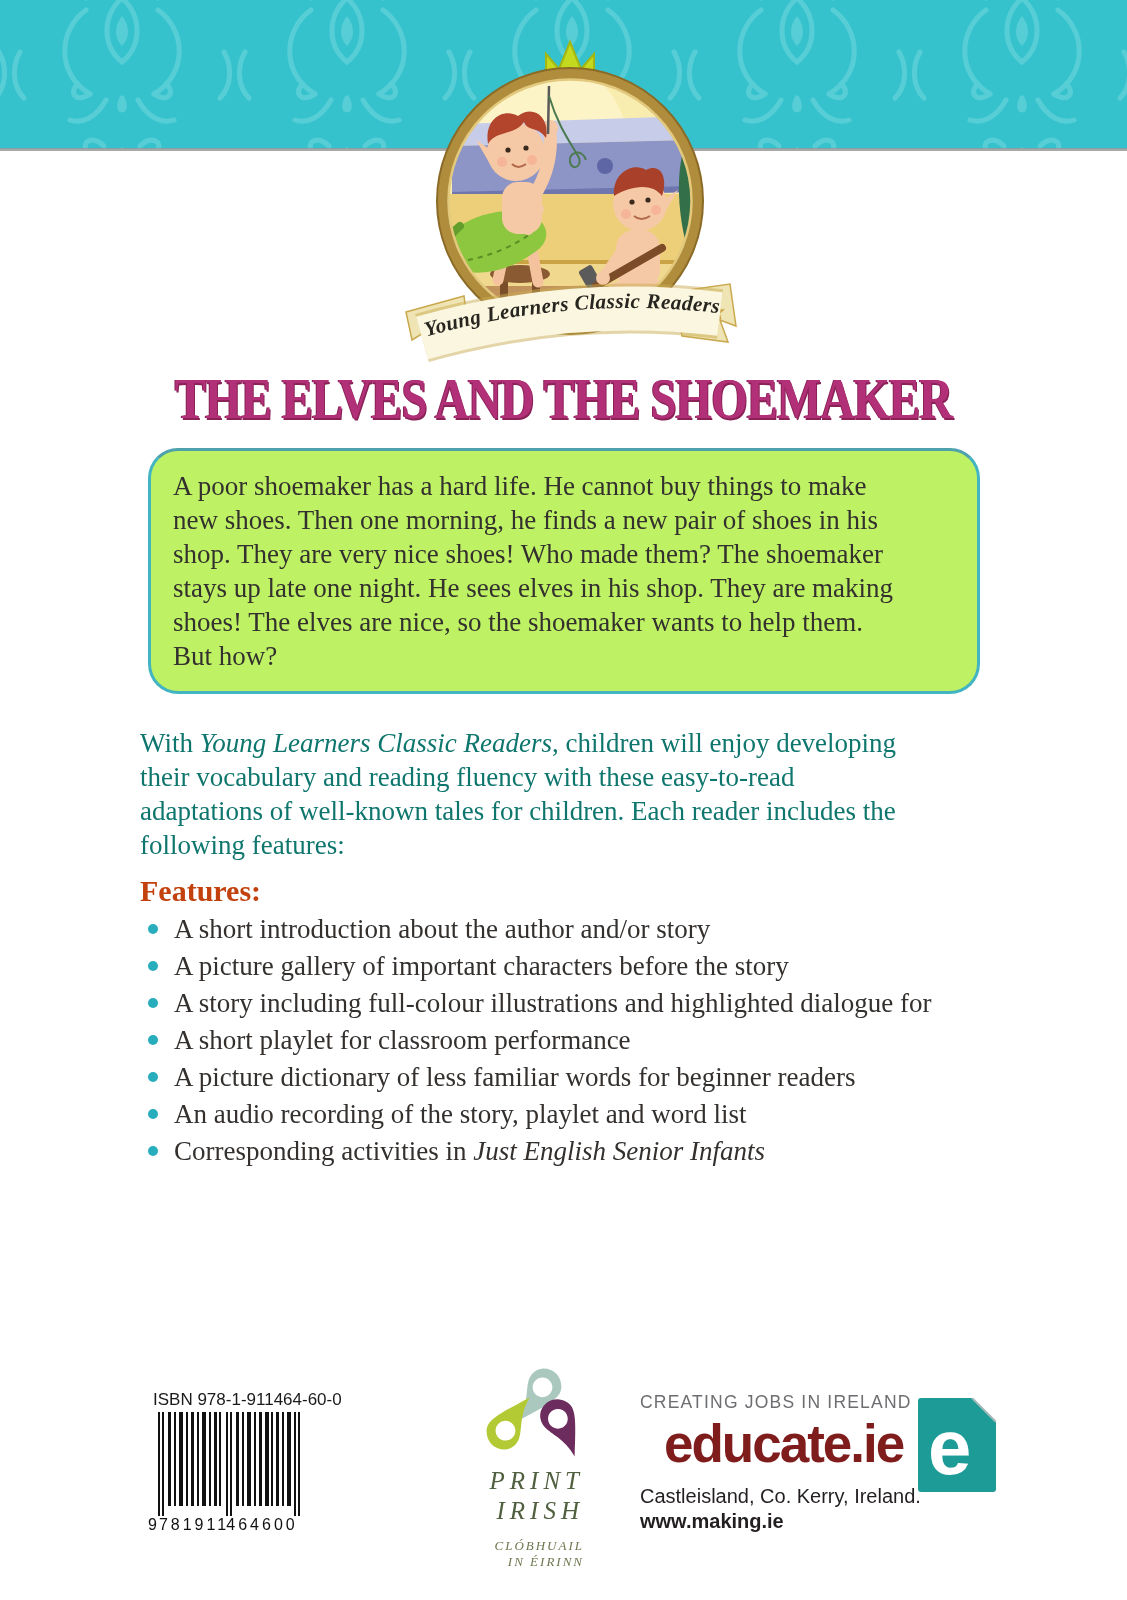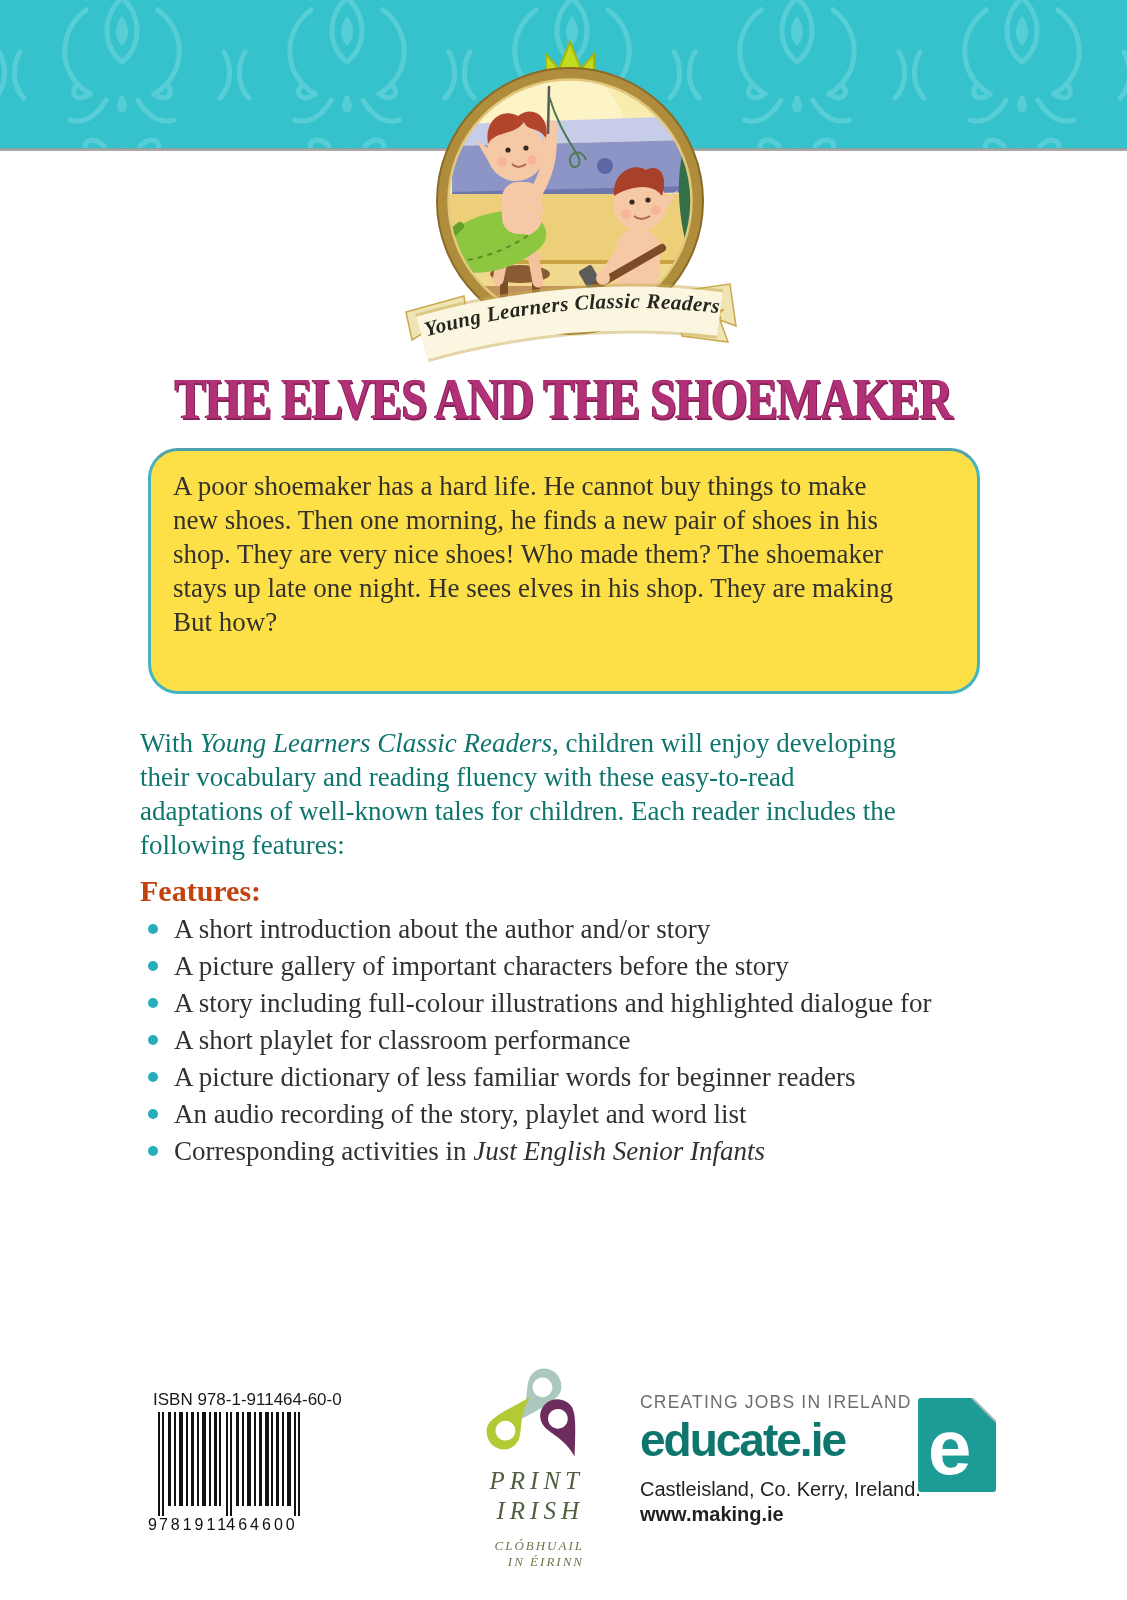--- a/index.html
+++ b/index.html
@@ -14,21 +14,21 @@
   .medallion{left:398px;top:24px;width:344px;height:340px;}
 
   
   .title{left:0;top:366px;width:1127px;text-align:center;
          font-size:47px;font-weight:bold;letter-spacing:-1px;color:#b23077;
          transform:scaleY(1.22);transform-origin:top center;
          text-shadow:1px 1px 0 #8a2258, -1px 0 0 #8a2258;}
 
   
   .syn-box{left:148px;top:448px;width:782px;height:222px;border:3px solid #43b4c1;border-radius:30px;
-           border-top-color:#4da2ab;background:#fde047;padding:18px 22px 0 22px;}
+           border-top-color:#4da2ab;background:#bef264;padding:18px 22px 0 22px;}
   .syn-line{white-space:nowrap;font-size:27px;line-height:34px;color:#33302e;}
 
   
   .about{left:140px;top:726px;width:900px;font-size:27px;line-height:34px;color:#0f766e;}
   .about div{white-space:nowrap;}
   .about .it{font-style:italic;}
 
   
   .feat-head{left:140px;top:874px;font-size:30px;font-weight:bold;color:#c2410c;}
   .feat-list{left:146px;top:912px;width:920px;list-style:none;margin:0;padding:0;}
@@ -39,21 +39,21 @@
 
   
   .isbn{left:153px;top:1390px;font-family:"Liberation Sans",sans-serif;font-size:17px;color:#1a1a1a;text-align:center;}
   .barcode{left:148px;top:1412px;}
   .print-irish{left:428px;top:1364px;width:156px;text-align:right;font-style:italic;}
   .pi-name{font-size:25px;letter-spacing:5px;color:#50603f;line-height:30px;margin-left:5px;}
   .pi-gaelic{font-size:13px;letter-spacing:2px;color:#6d7850;line-height:16px;margin-left:2px;}
   .pi-gap{height:12px;}
   .educate{left:640px;top:1392px;width:290px;font-family:"Liberation Sans",sans-serif;}
   .edu-tagline{font-size:17.5px;letter-spacing:1.2px;color:#6d6e71;}
-  .edu-brand{font-size:46px;font-weight:bold;letter-spacing:-2px;color:#0f766e;margin-top:0px;}
+  .edu-brand{font-size:53px;font-weight:bold;letter-spacing:-2px;color:#7f1d1d;margin-top:0px;margin-left:24px;}
   .edu-address{font-size:20px;color:#231f20;margin-top:11px;}
   .edu-web{font-size:20px;font-weight:bold;color:#231f20;margin-top:2px;}
   .edu-logo{left:918px;top:1398px;}
 </style>
 </head>
 <body>
 
 <div class="page">
 
   <svg class="abs band" width="1127" height="152" aria-hidden="true">
@@ -178,20 +178,21 @@
     </g>
   </svg>
 
   <div class="abs title">THE ELVES AND THE SHOEMAKER</div>
 
   <div class="abs syn-box">
     <div class="syn-line">A poor shoemaker has a hard life. He cannot buy things to make</div>
     <div class="syn-line">new shoes. Then one morning, he finds a new pair of shoes in his</div>
     <div class="syn-line">shop. They are very nice shoes! Who made them? The shoemaker</div>
     <div class="syn-line">stays up late one night. He sees elves in his shop. They are making</div>
+    <div class="syn-line">shoes! The elves are nice, so the shoemaker wants to help them.</div>
     <div class="syn-line">But how?</div>
   </div>
 
   <div class="abs about">
     <div>
       <span>With </span><span class="it">Young Learners Classic Readers</span><span>, children will enjoy developing</span>
     </div>
     <div>their vocabulary and reading fluency with these easy-to-read</div>
     <div>adaptations of well-known tales for children. Each reader includes the</div>
     <div>following features:</div>

